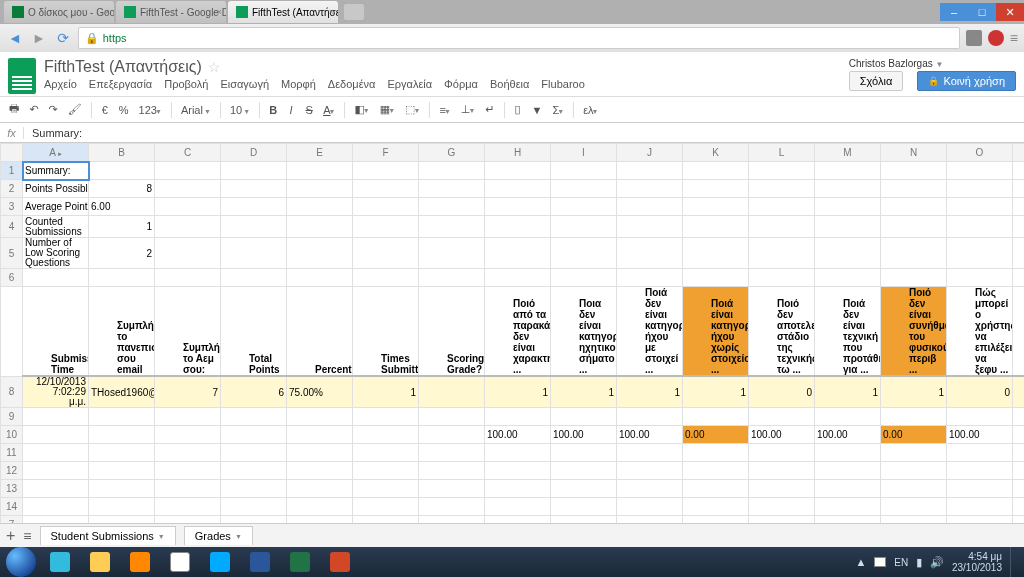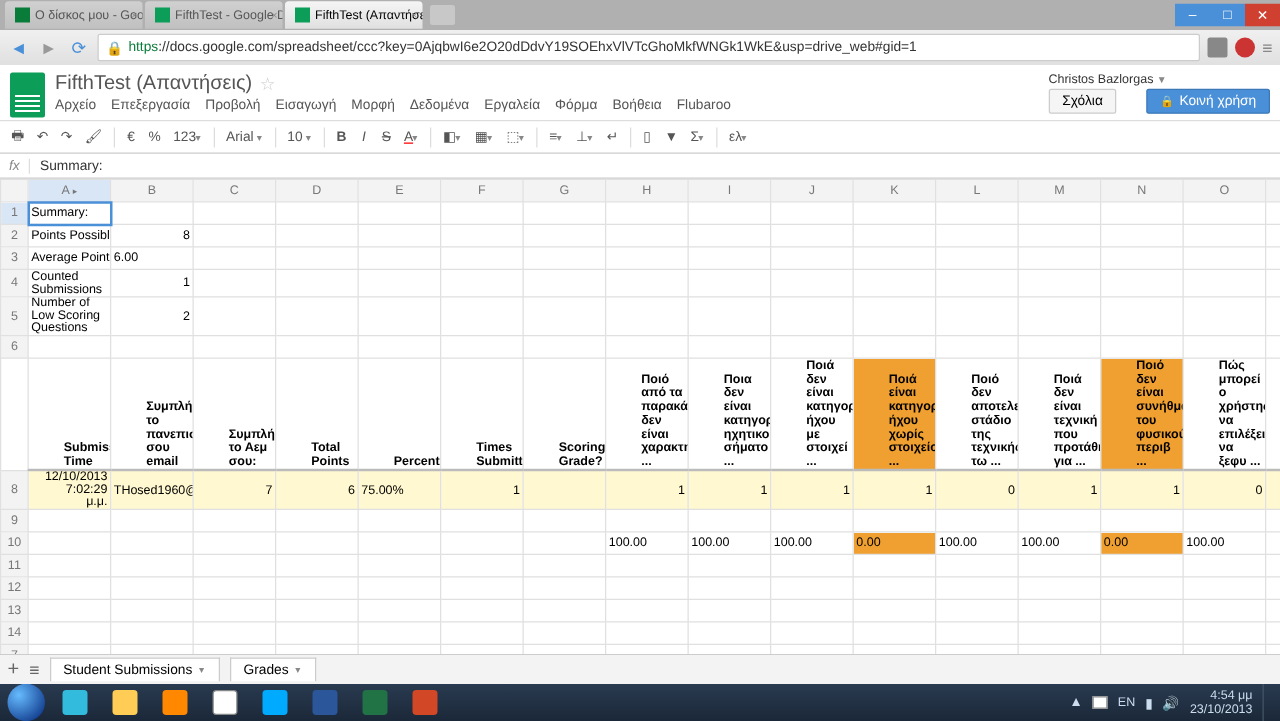--- a/index.html
+++ b/index.html
@@ -142,21 +142,20 @@
       <div class="win-btn win-close">✕</div>
     </div>
   </div>
   <div class="addr-bar">
     <span class="nav-btn active">◄</span>
     <span class="nav-btn">►</span>
     <span class="nav-btn active">⟳</span>
     <div class="url-box">
       <span class="lock">🔒</span>
       <span class="proto">https</span>
-      <span>://docs.google.com/spreadsheet/ccc?key=0AjqbwI6e2O20dDdvY19SOEhxVlVTcGhoMkfWNGk1WkE&amp;usp=drive_web#gid=1</span>
     </div>
     <span class="ext-icon"></span>
     <span class="ext-icon red"></span>
     <span class="menu-icon">≡</span>
   </div>
 </div>
 
 <div class="sheets-hdr">
   <div class="sheets-logo"></div>
   <div class="doc-area">
@@ -173,21 +172,21 @@
       <span>Δεδομένα</span>
       <span>Εργαλεία</span>
       <span>Φόρμα</span>
       <span>Βοήθεια</span>
       <span>Flubaroo</span>
     </div>
   </div>
   <div class="hdr-right">
     <div>
       <div class="user-name"><span>Christos Bazlorgas</span> <span class="arrow">▼</span></div>
-      <div style="display:flex;gap:24px;margin-top:2px;justify-content:flex-end;">
+      <div style="display:flex;gap:14px;margin-top:2px;justify-content:flex-end;">
         <button class="btn-comments">Σχόλια</button>
         <button class="btn-share">
             <span class="lock-w">🔒</span>
             <span>Κοινή χρήση</span>
           </button>
       </div>
     </div>
   </div>
 </div>
 

